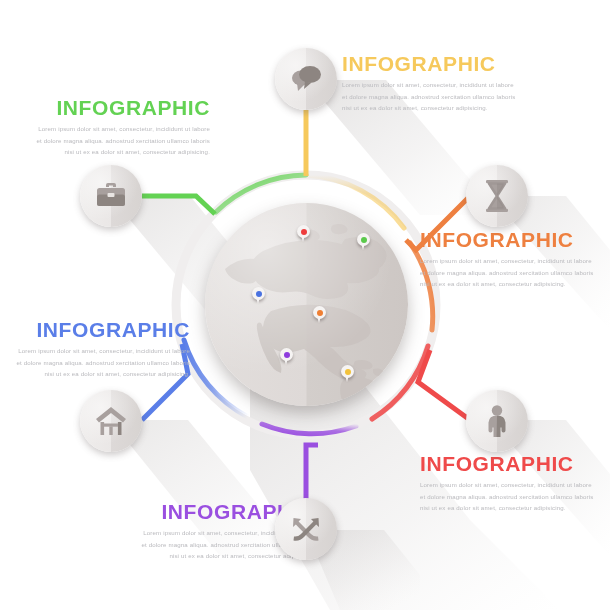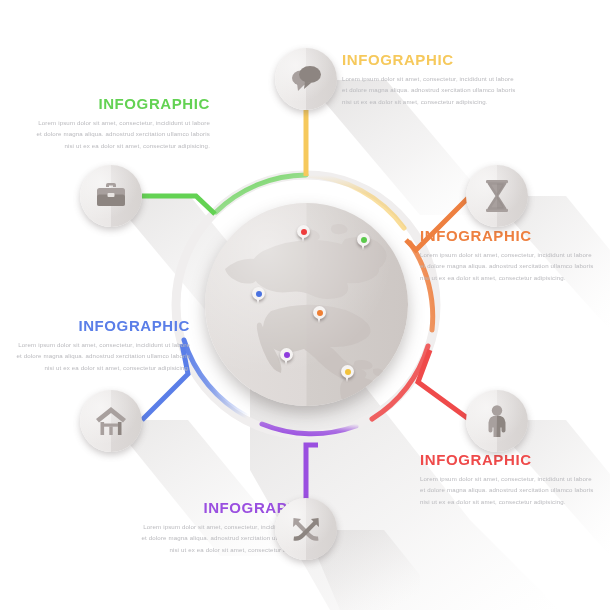--- a/index.html
+++ b/index.html
@@ -9,21 +9,21 @@
     font-family:"Liberation Sans", sans-serif;
     overflow:hidden;
     position:relative;
   }
   #stage{position:absolute;left:0;top:0;width:610px;height:610px;}
   #svg-layer{position:absolute;left:0;top:0;width:610px;height:610px;}
 
   
   .txtblock{position:absolute;width:175px;}
   .txtblock .head{
-    font-size:15px;font-weight:bold;letter-spacing:.6px;
+    font-size:21px;font-weight:bold;letter-spacing:.6px;
     margin:0 0 4px 0;line-height:1.1;
   }
   .txtblock .body{
     font-size:6.1px;line-height:1.92;color:#b9b9bd;
     margin:0;letter-spacing:.15px;
   }
 
   .tb-yellow{left:342px;top:52px;text-align:left;}
   .tb-green {left:35px; top:96px; text-align:right;}
   .tb-orange{left:420px;top:228px;text-align:left;}

